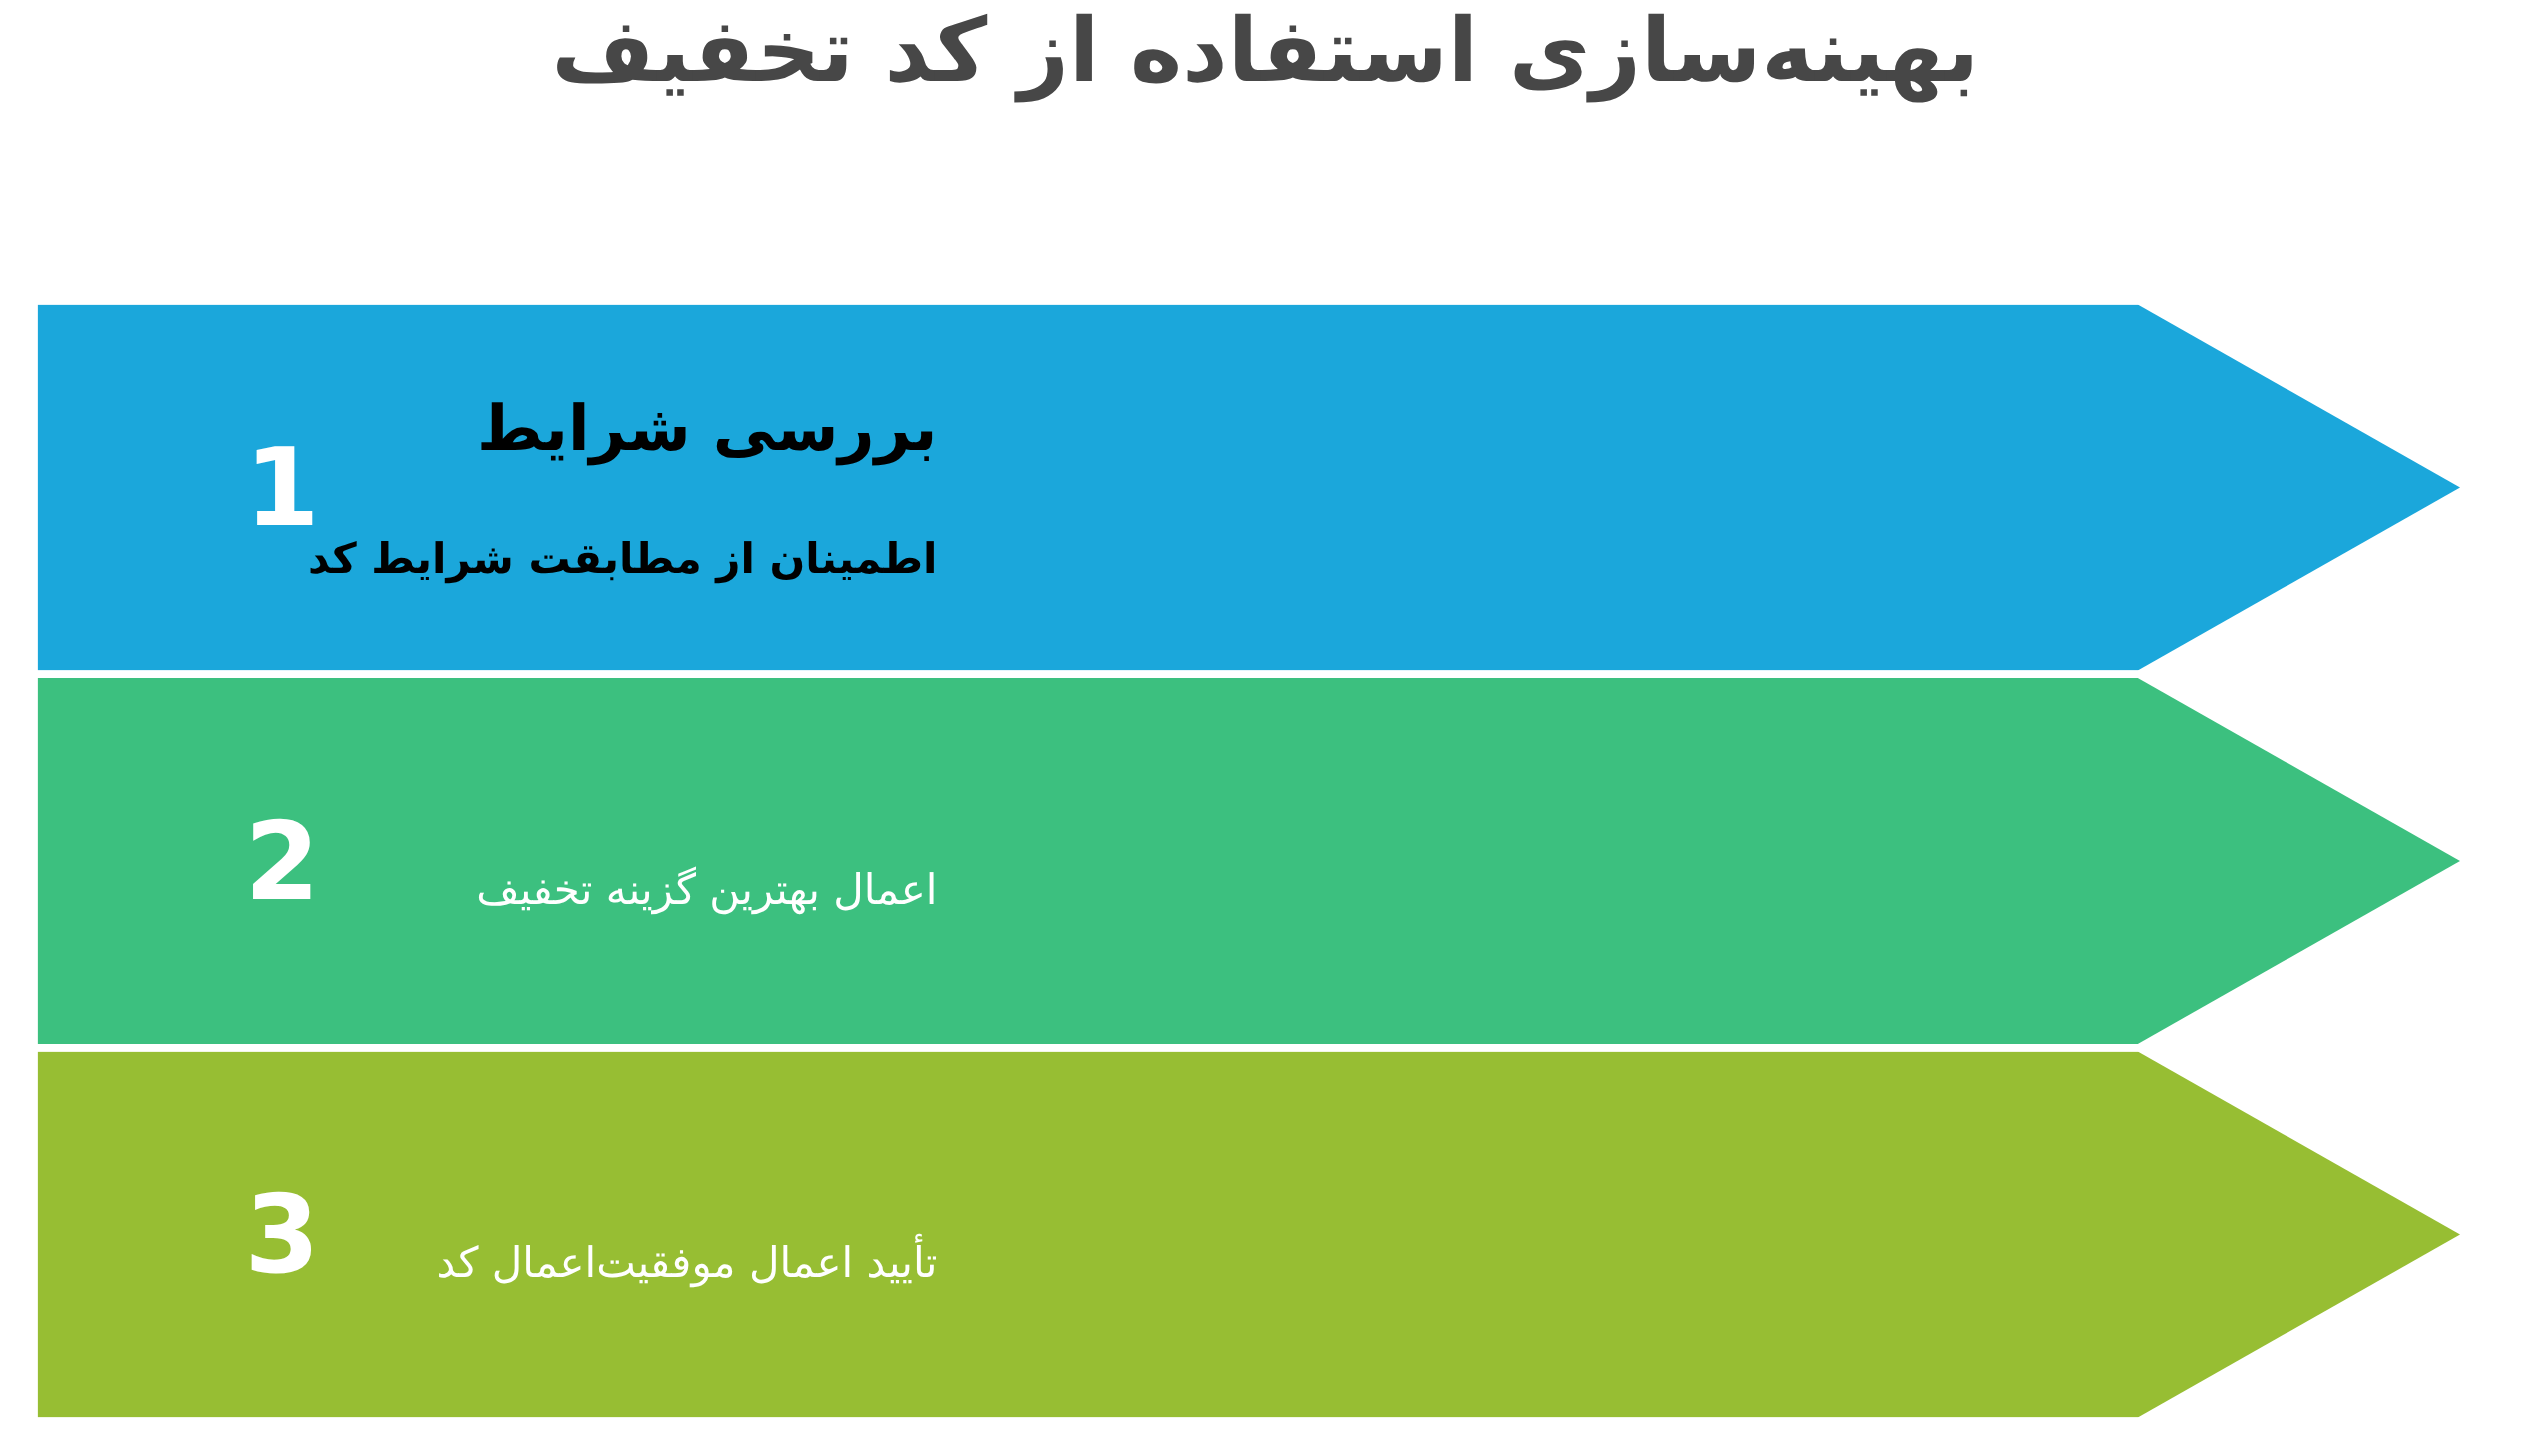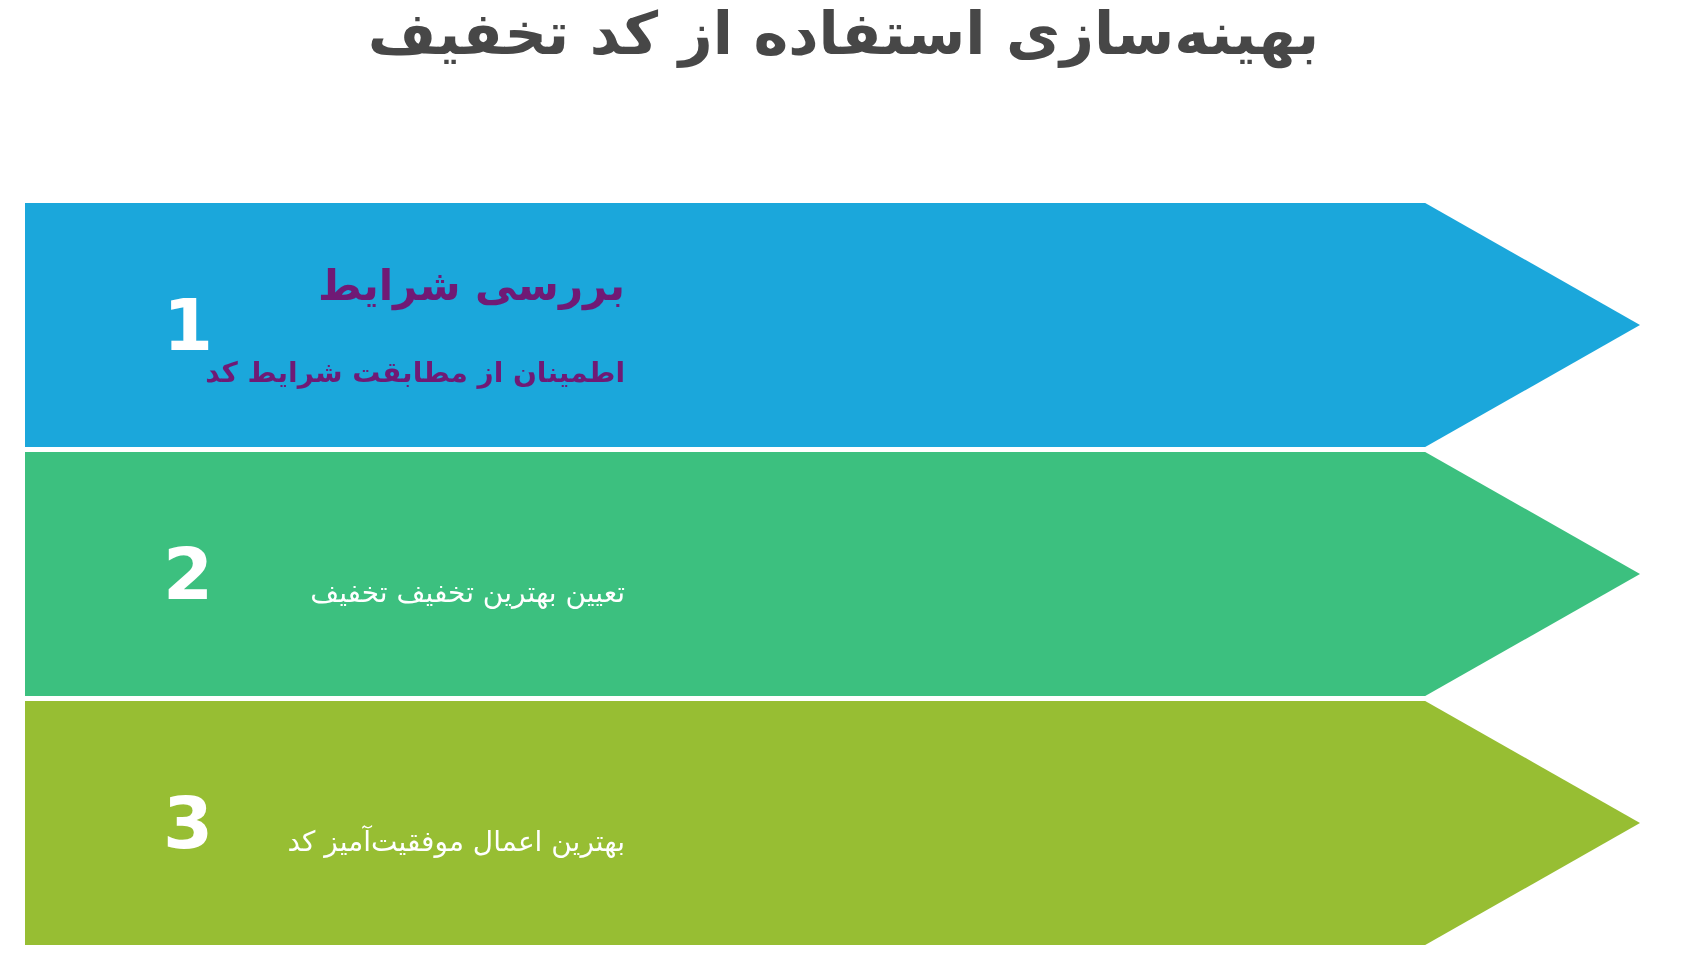--- a/index.html
+++ b/index.html
@@ -116,36 +116,36 @@
 
 <div class="slide">
 
   <div class="page-title" style="color: rgb(71, 71, 71);">بهینه‌سازی استفاده از کد تخفیف</div>
 
   <div class="steps">
 
     <div class="step-row row-1">
       <div class="step-shape" style="background: rgb(27, 167, 219);"></div>
       <div class="step-number" style="color: rgb(255, 255, 255);">1</div>
-      <div class="step-text" style="color: #701a75;">
+      <div class="step-text" style="color: #000000;">
         <div class="step-heading">بررسی شرایط</div>
         <div class="step-sub">اطمینان از مطابقت شرایط کد</div>
       </div>
     </div>
 
     <div class="step-row row-2">
       <div class="step-shape" style="background: rgb(60, 192, 127);"></div>
       <div class="step-number" style="color: rgb(255, 255, 255);">2</div>
       <div class="step-text" style="color: rgb(255, 255, 255);">
-        <div class="step-sub">تعیین بهترین تخفیف تخفیف</div>
+        <div class="step-sub">اعمال بهترین گزینه تخفیف</div>
       </div>
     </div>
 
     <div class="step-row row-3">
       <div class="step-shape" style="background: rgb(151, 190, 51);"></div>
       <div class="step-number" style="color: rgb(255, 255, 255);">3</div>
       <div class="step-text" style="color: rgb(255, 255, 255);">
-        <div class="step-sub">بهترین اعمال موفقیت‌آمیز کد</div>
+        <div class="step-sub">تأیید اعمال موفقیت‌اعمال کد</div>
       </div>
     </div>
 
   </div>
 </div>
 
 </body></html>

